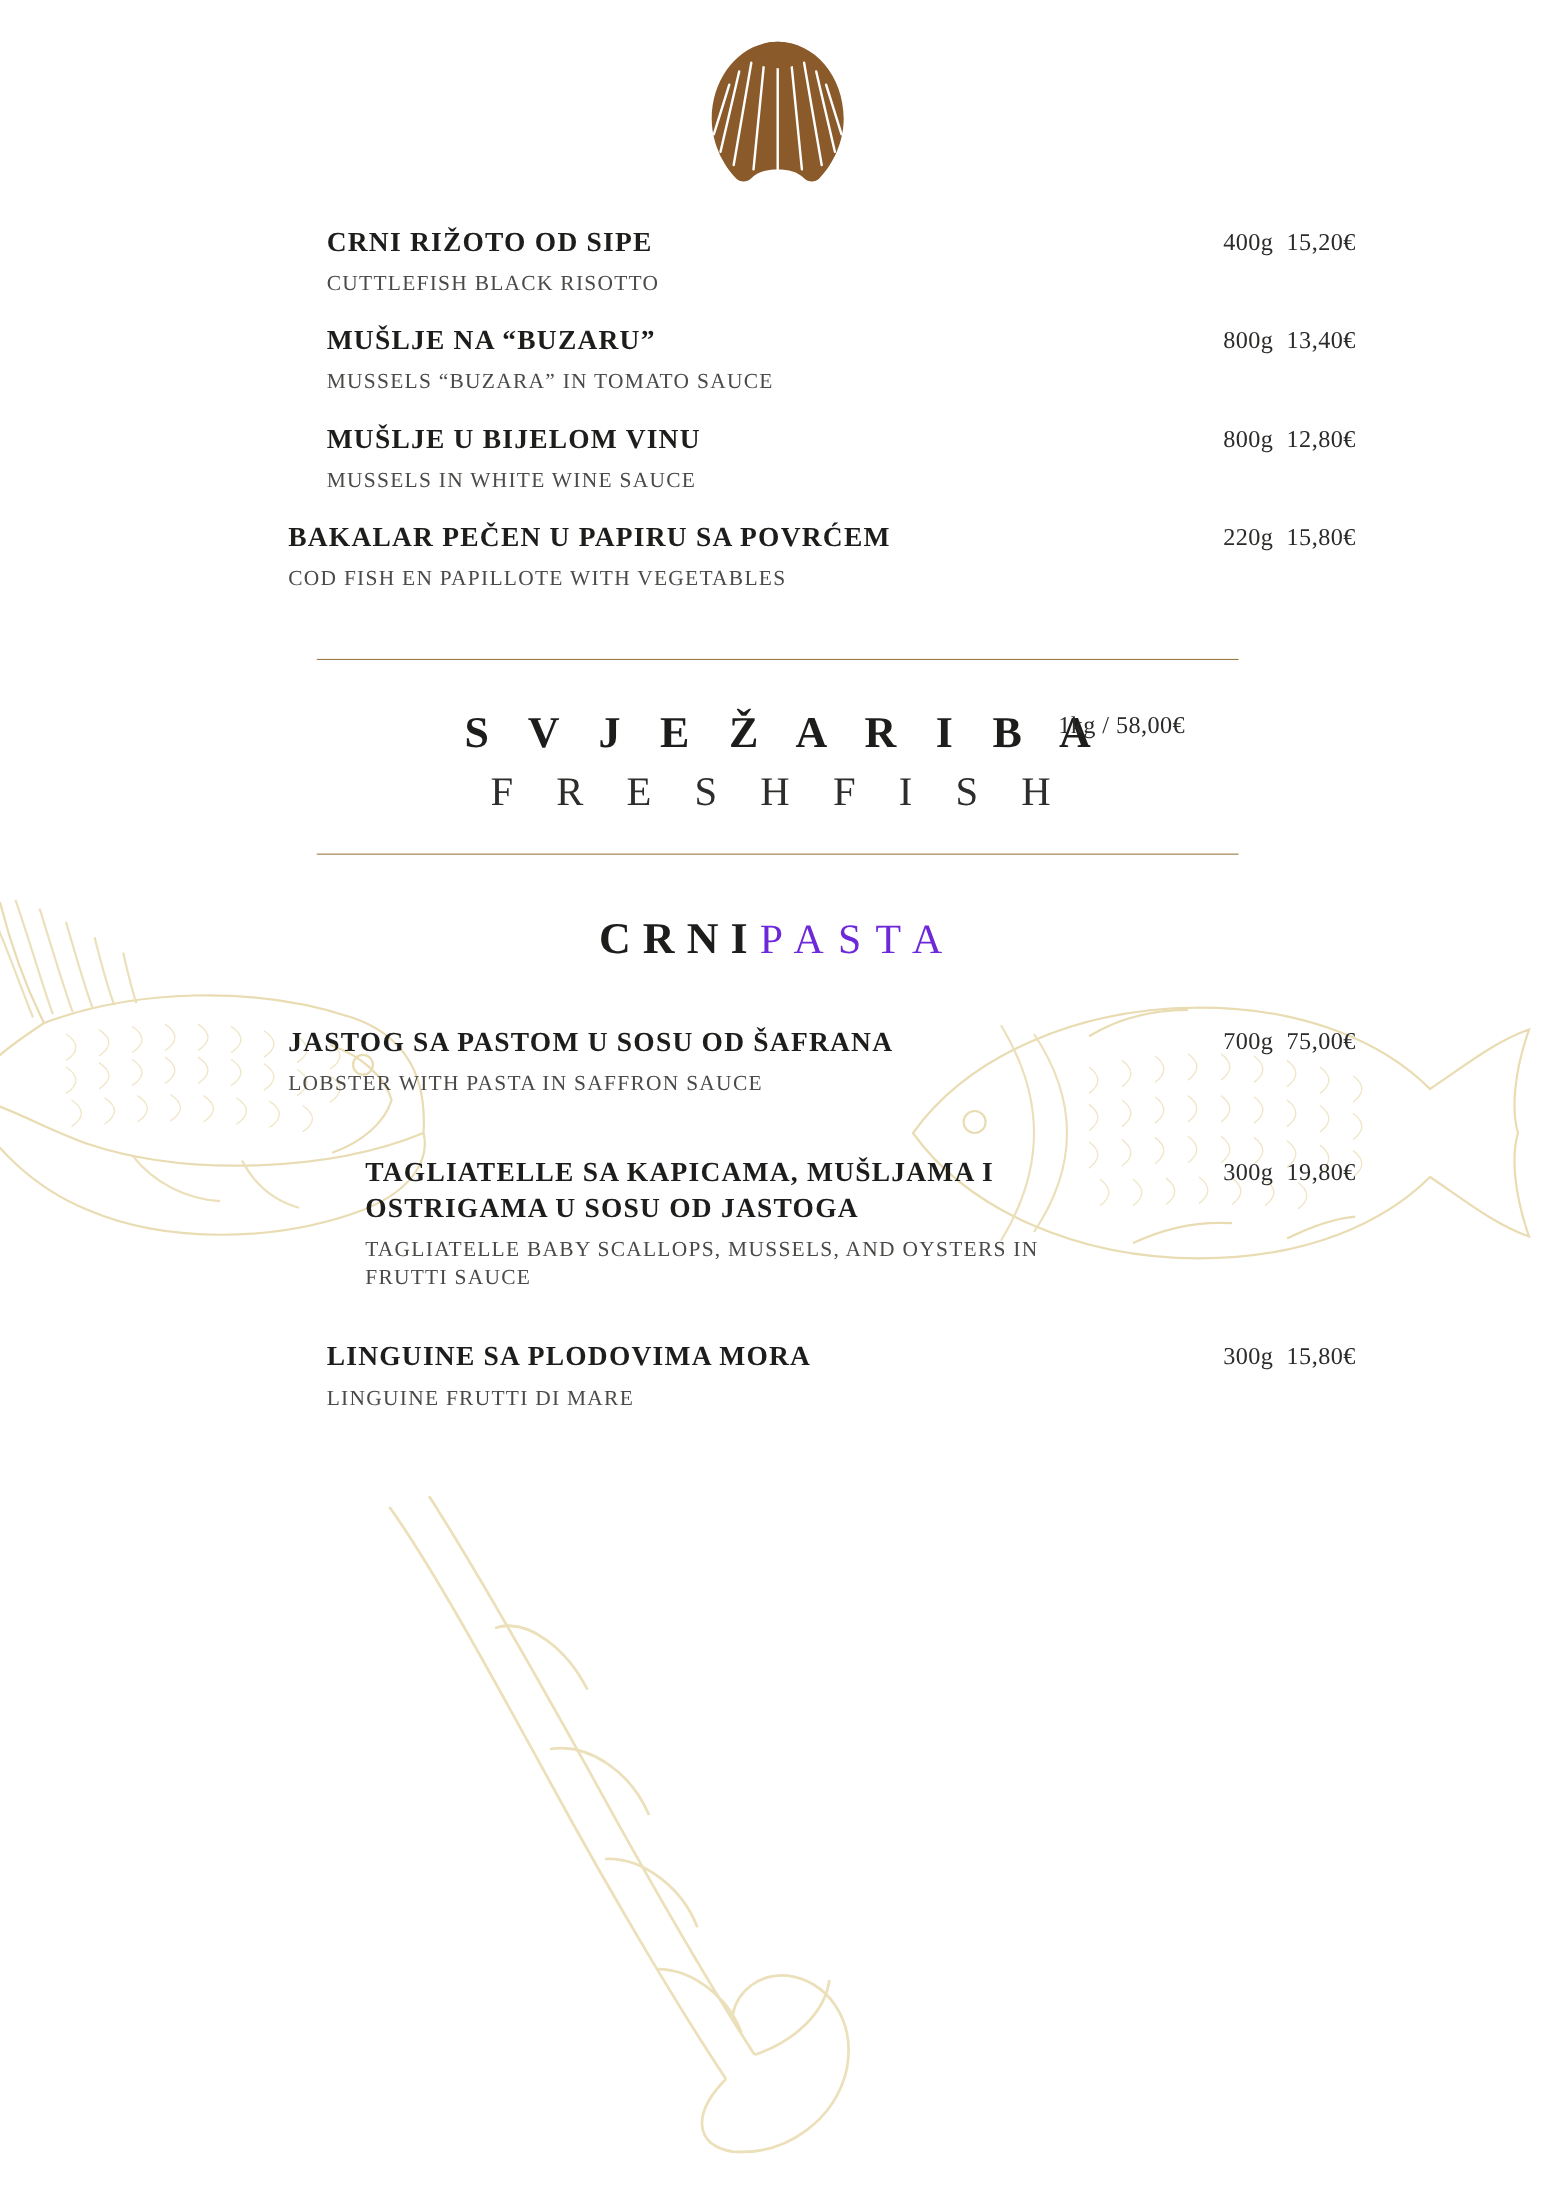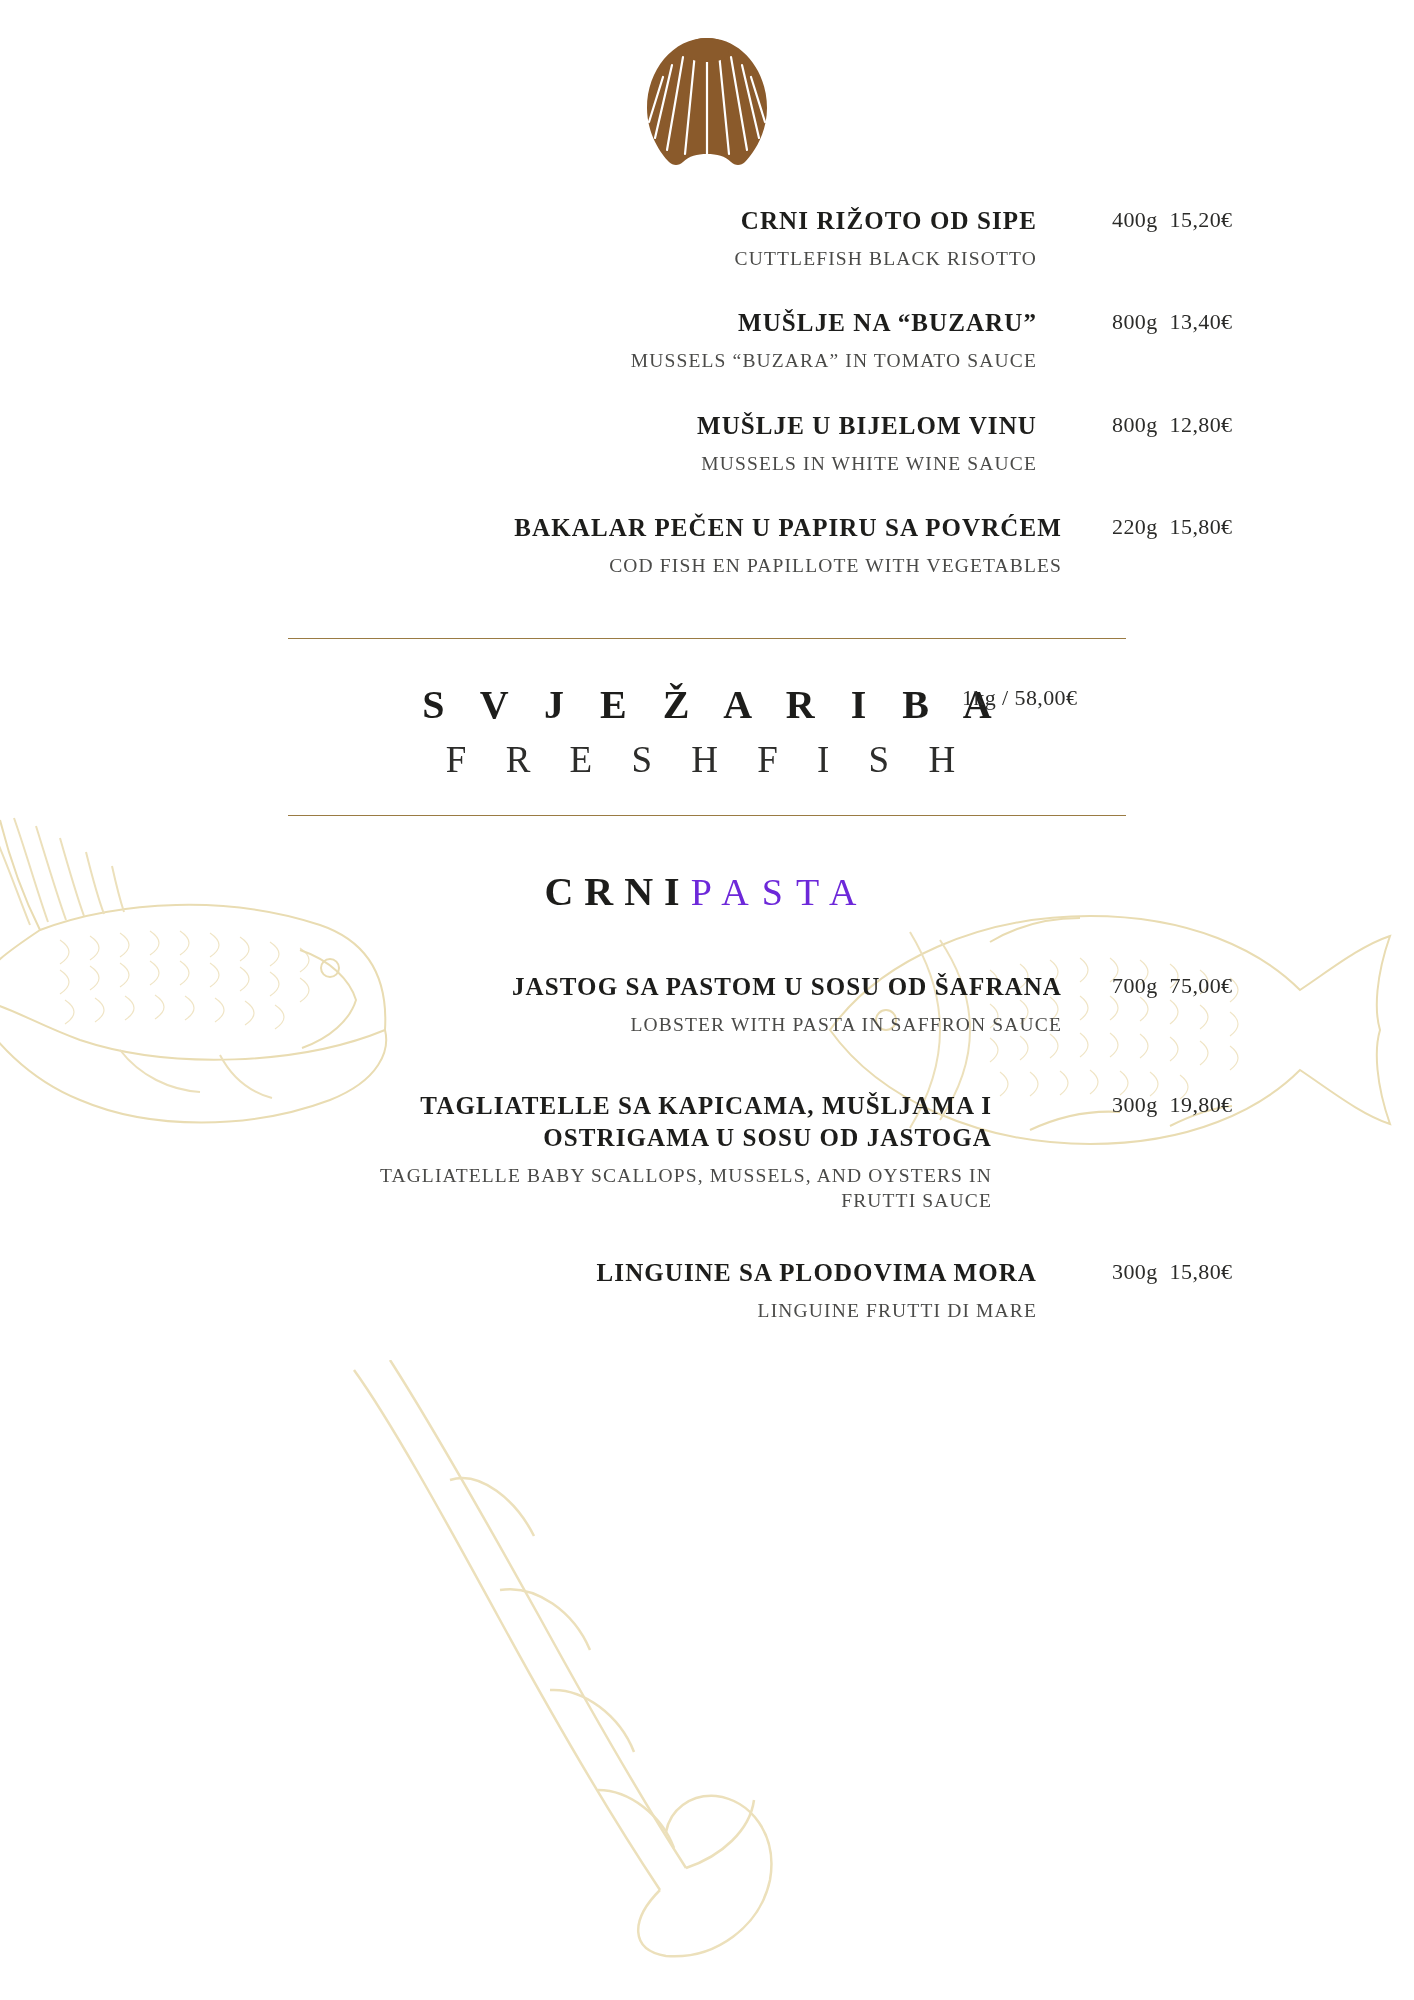--- a/index.html
+++ b/index.html
@@ -61,26 +61,26 @@
     position: relative;
     z-index: 3;
     padding-top: 205px;
   }
 
   .item {
     position: relative;
     margin: 0 auto;
     width: 1100px;
   }
-  .item + .item { margin-top: 36px; }
+  .item + .item { margin-top: 23px; }
 
   .item-texts {
     width: 740px;
     margin-left: 140px;
-    text-align: right;
+    text-align: left;
   }
   .item-name {
     font-family: "Liberation Serif", serif;
     font-weight: bold;
     font-size: 25px;
     letter-spacing: 1.1px;
     color: #1d1d1b;
     line-height: 1.28;
   }
   .item-desc {

